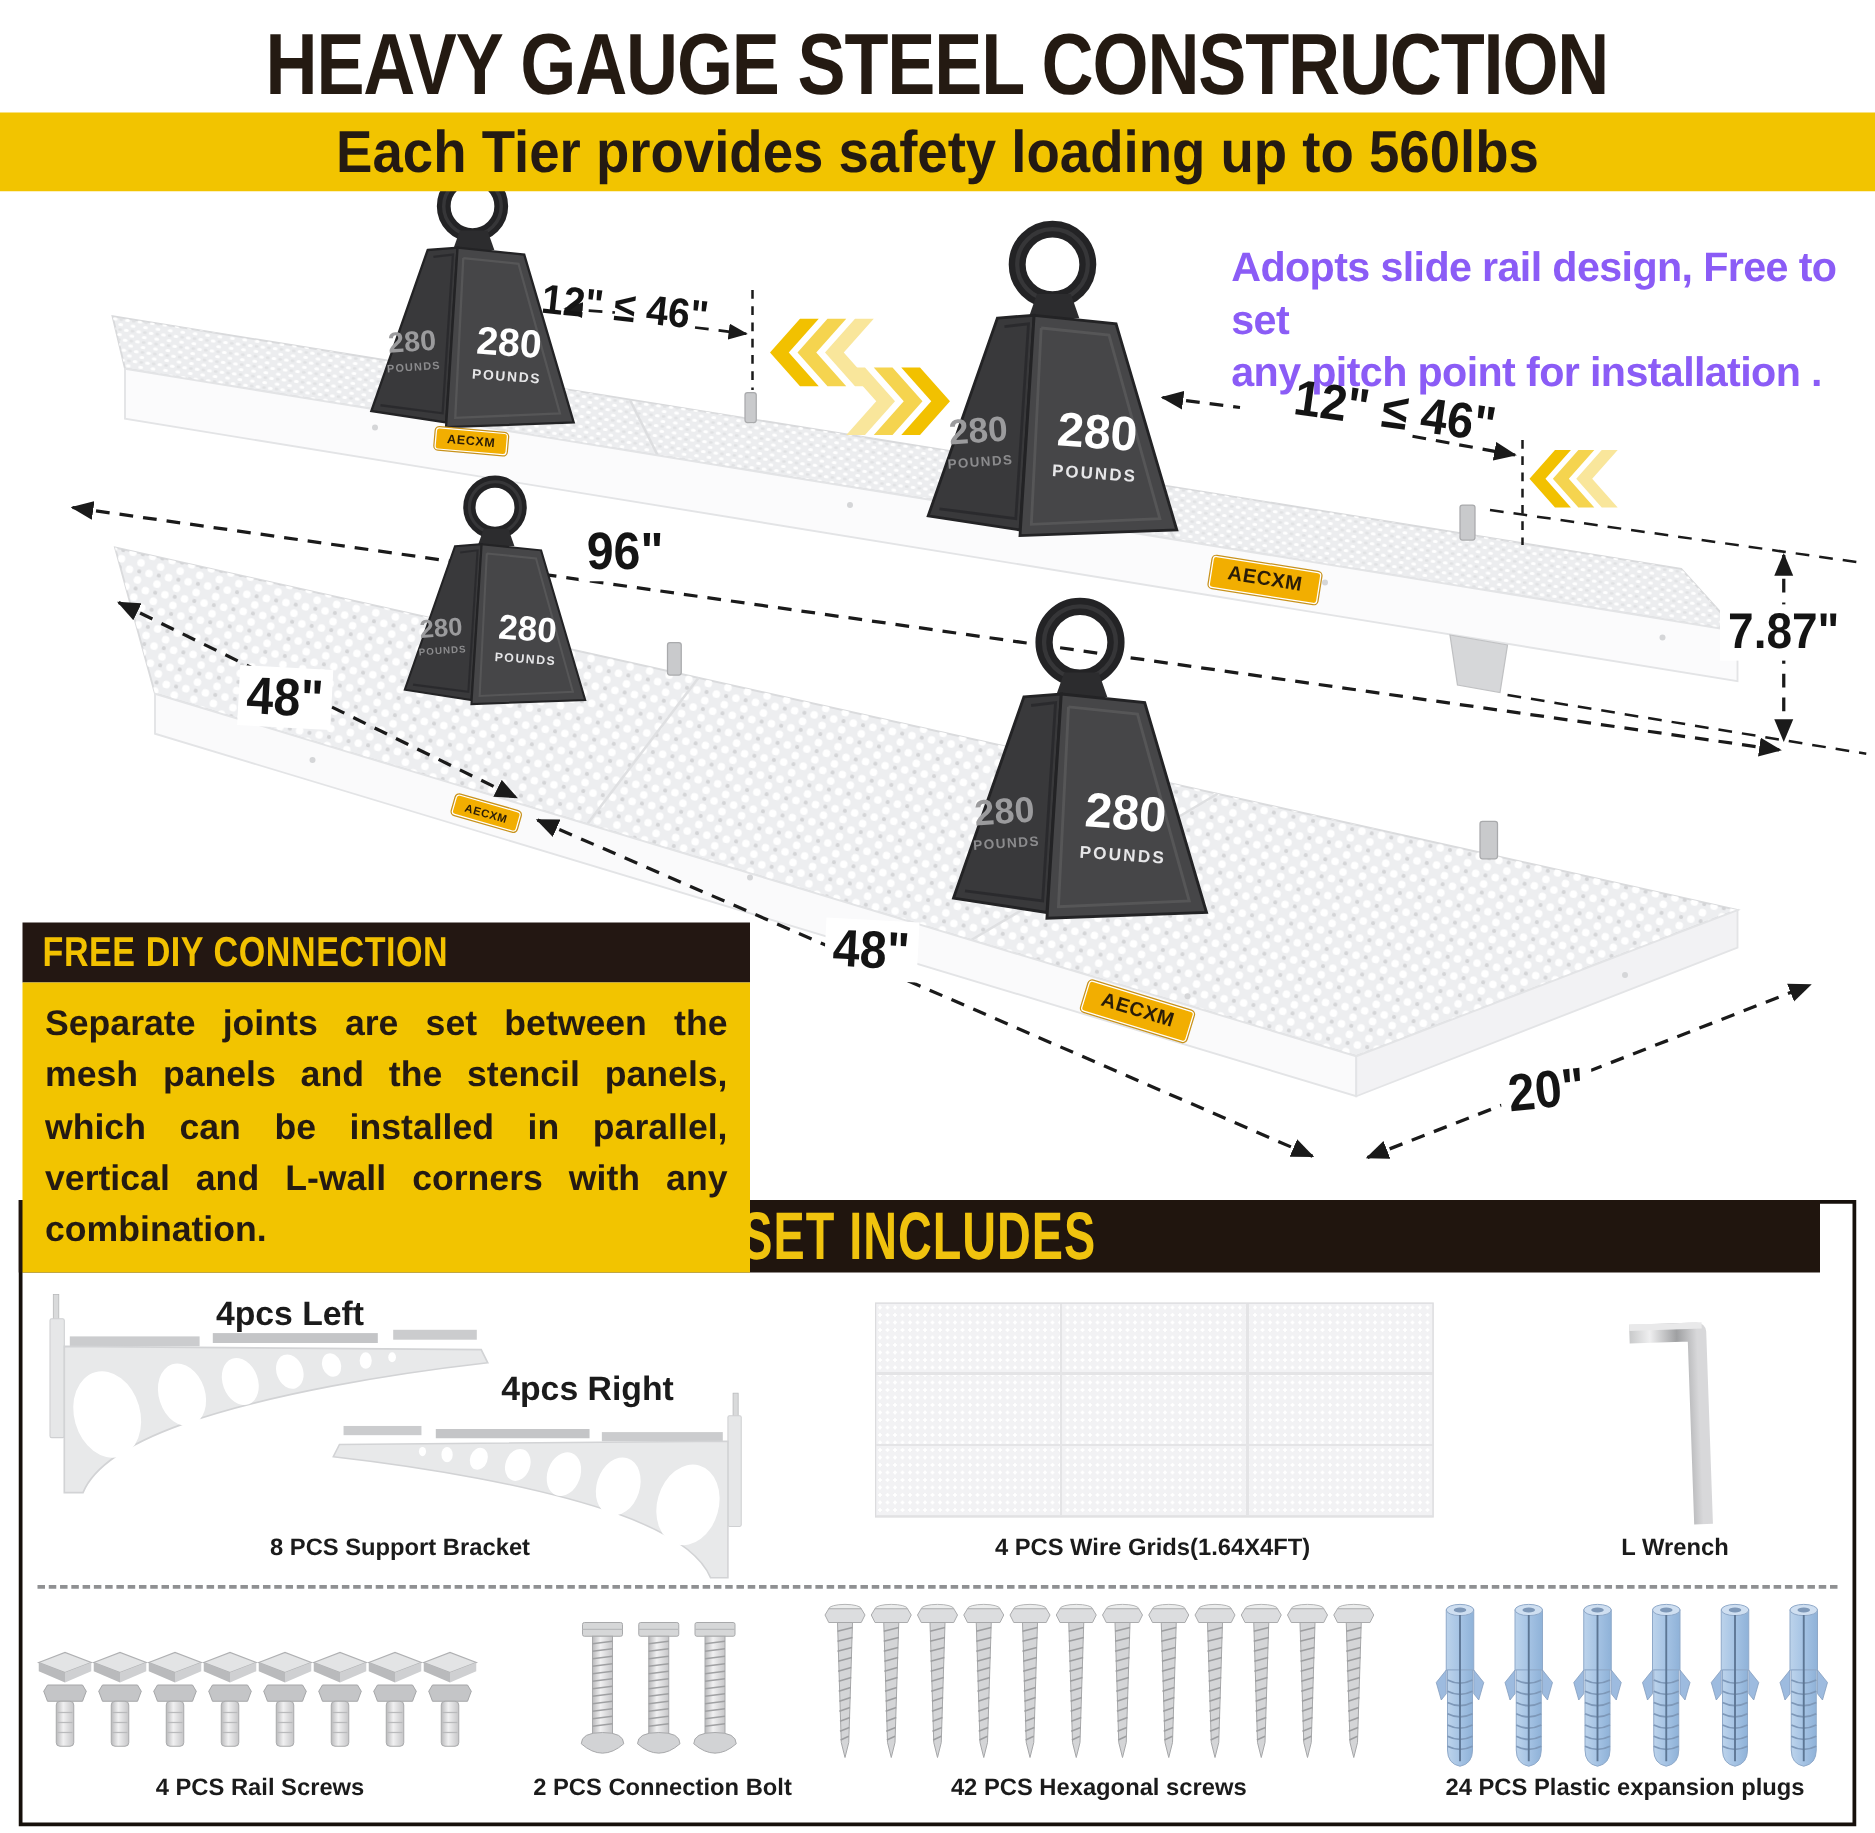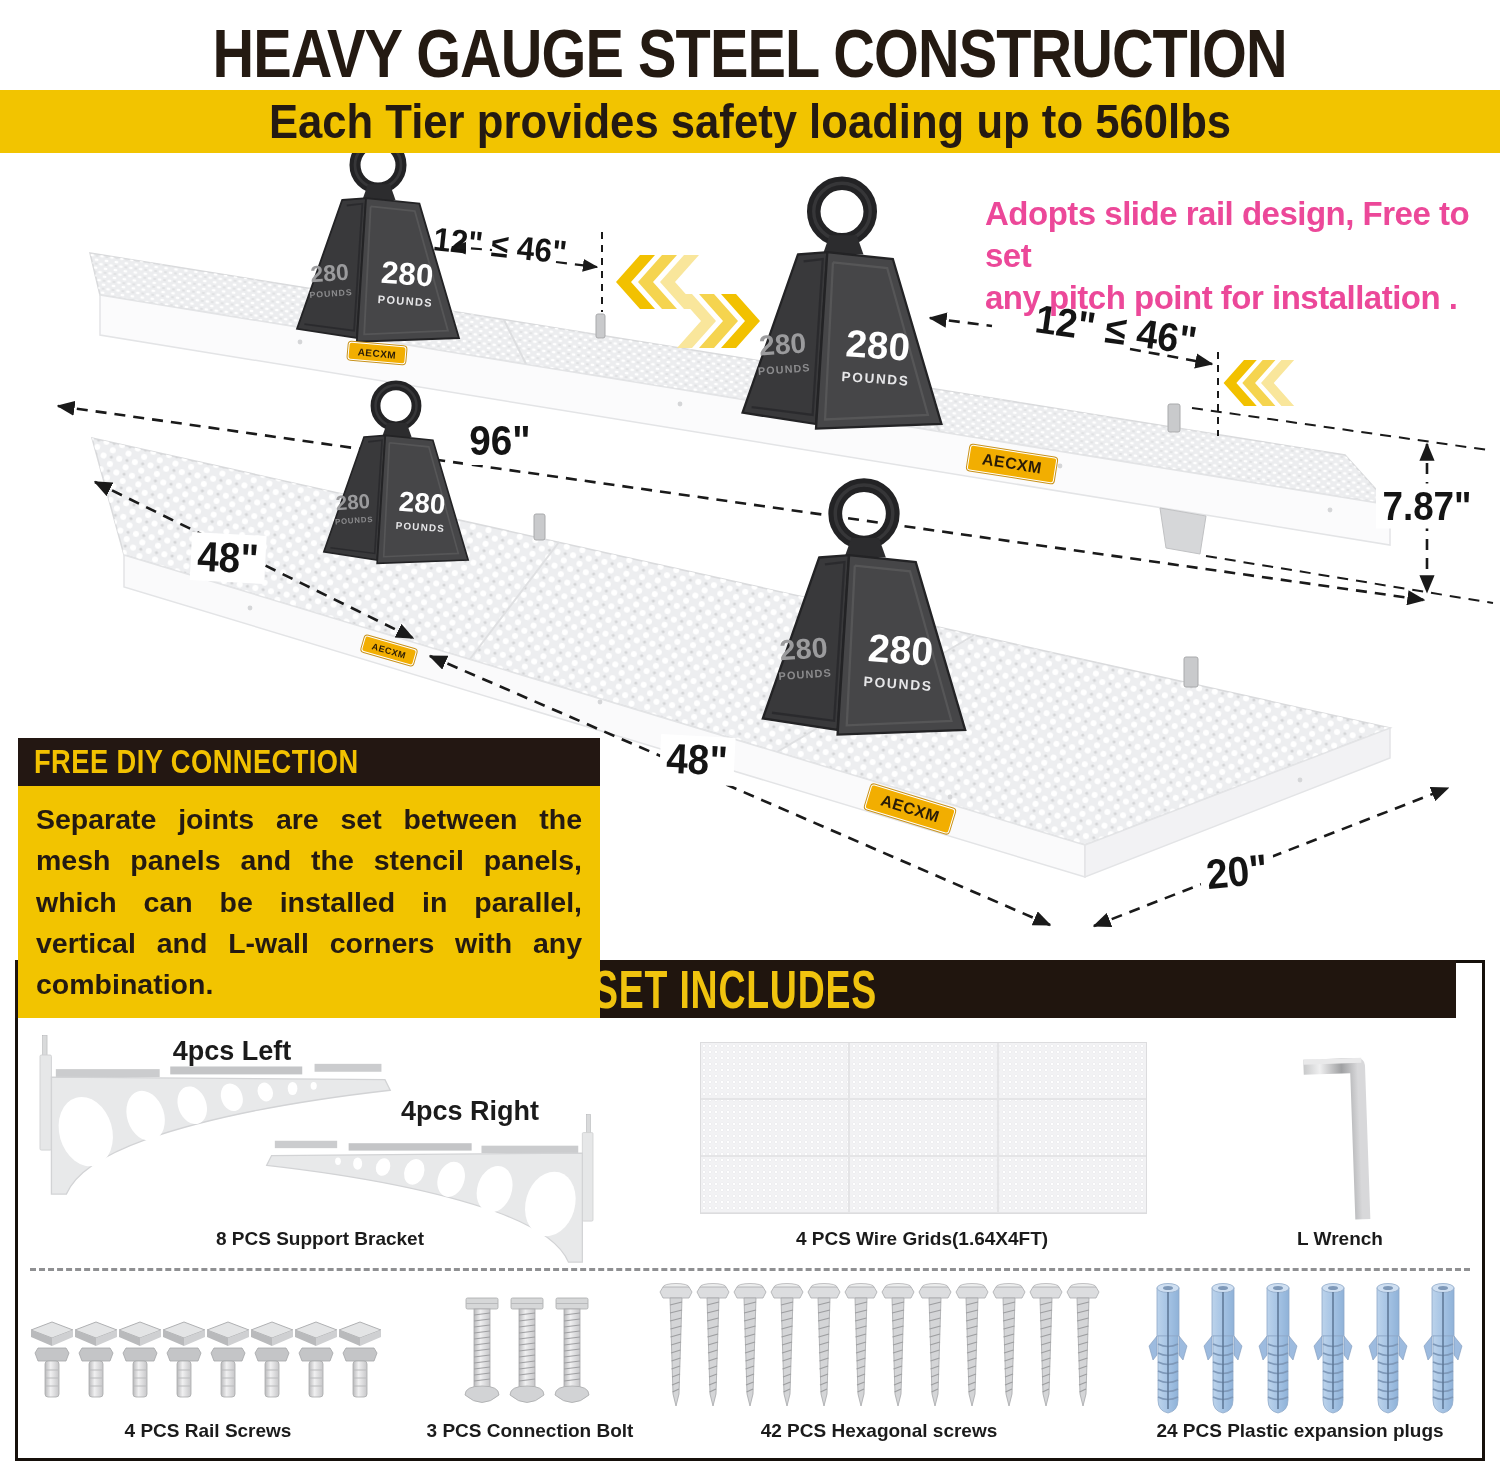--- a/index.html
+++ b/index.html
@@ -8,21 +8,21 @@
   
   #main-title{position:absolute;top:0;left:0;width:1500px;height:104px;display:flex;
               align-items:center;justify-content:center;z-index:4;}
   #main-title span{font-size:62px;font-weight:bold;color:#241a12;letter-spacing:-1px;
                    transform:scale(0.93,1.12);white-space:nowrap;}
   #sub-banner{position:absolute;top:90px;left:0;width:1500px;height:63px;background:#F2C400;
               display:flex;align-items:center;justify-content:center;z-index:4;}
   #sub-banner span{font-size:45px;font-weight:bold;color:#241a12;transform:scale(0.97,1.05);white-space:nowrap;}
   
   .note{position:absolute;left:985px;top:193px;width:500px;font-size:33px;font-weight:bold;
-        color:#ec4899;line-height:1.27;z-index:5;letter-spacing:-0.5px;}
+        color:#8b5cf6;line-height:1.27;z-index:5;letter-spacing:-0.5px;}
   .dim{position:absolute;font-weight:bold;color:#141414;white-space:nowrap;z-index:5;}
   .dim.bg{background:#fff;padding:0 7px;}
   .brand-pill{position:absolute;background:#F2AE01;color:#2a1c08;font-weight:bold;
               border:1px solid #fff;box-shadow:0 0 0 1px #c8921b;border-radius:3px;
               display:flex;align-items:center;justify-content:center;z-index:5;letter-spacing:0.5px;}
   
   #diy-box{position:absolute;left:18px;top:738px;width:582px;z-index:6;border-radius:21px;}
   #diy-head{background:#231712;height:48px;display:flex;align-items:center;padding-left:16px;}
   #diy-head span{color:#F2C100;font-size:31px;font-weight:bold;transform:scale(0.88,1.08);
                  transform-origin:left center;letter-spacing:0.5px;white-space:nowrap;}
@@ -361,17 +361,17 @@
     </defs>
     <use href="#plug" transform="translate(30,4)"></use>
       <use href="#plug" transform="translate(85,4)"></use>
     <use href="#plug" transform="translate(140,4)"></use>
       <use href="#plug" transform="translate(195,4)"></use>
     <use href="#plug" transform="translate(250,4)"></use>
       <use href="#plug" transform="translate(305,4)"></use>
   </svg>
 
   <div class="caption" style="left:208px;top:1420px;">4 PCS Rail Screws</div>
-  <div class="caption" style="left:530px;top:1420px;">3 PCS Connection Bolt</div>
+  <div class="caption" style="left:530px;top:1420px;">2 PCS Connection Bolt</div>
   <div class="caption" style="left:879px;top:1420px;">42 PCS Hexagonal screws</div>
   <div class="caption" style="left:1300px;top:1420px;">24 PCS Plastic expansion plugs</div>
 
 </div>
 
 </body></html>

